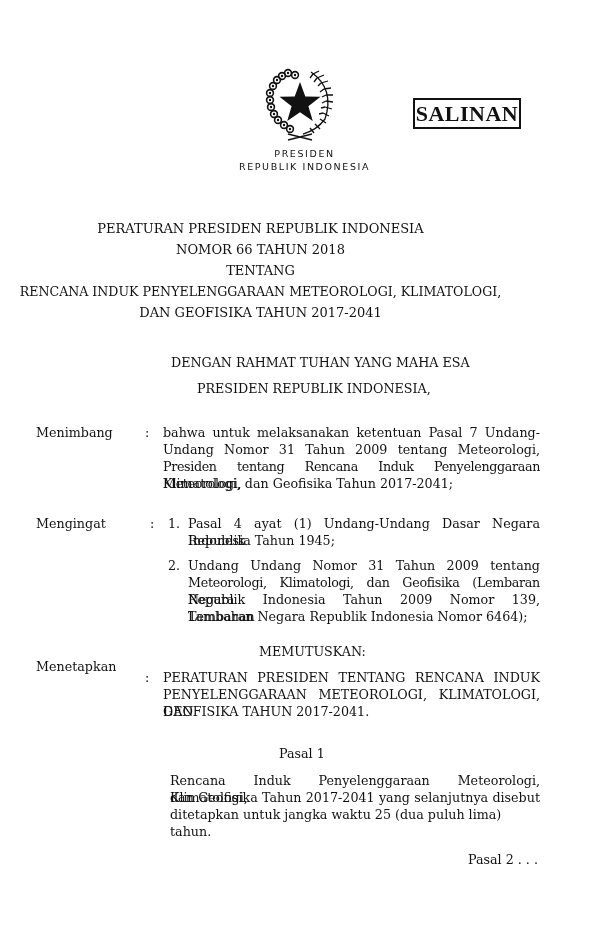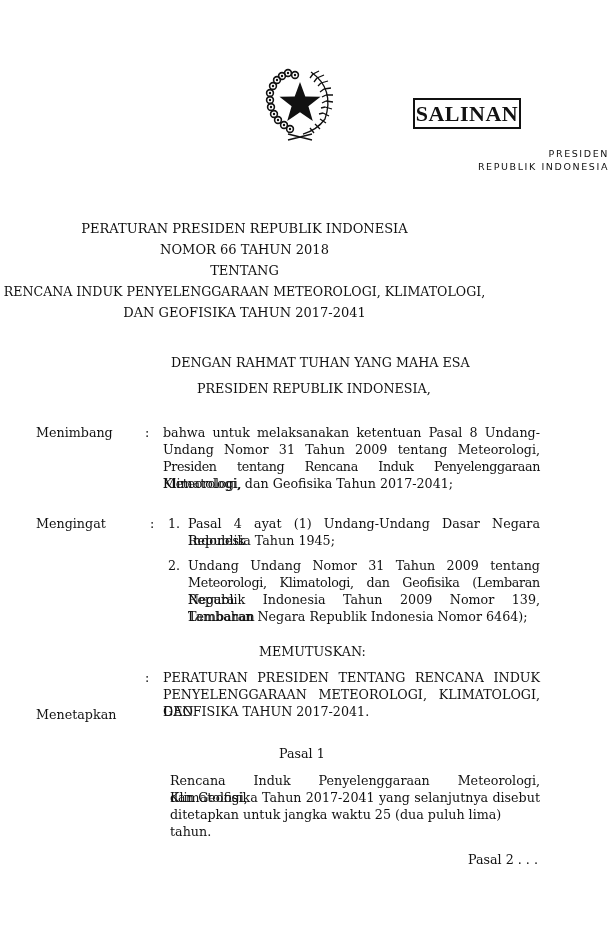--- a/index.html
+++ b/index.html
@@ -5,22 +5,22 @@
   html, body { margin:0; padding:0; background:#ffffff; }
   body { width:609px; height:941px; position:relative; overflow:hidden;
          font-family:"DejaVu Serif", "Liberation Serif", serif; color:#111; }
   .abs { position:absolute; }
   .center { text-align:center; }
   .emblem { left:255px; top:64px; width:90px; height:80px; }
   .salinan { left:413px; top:98px; width:108px; height:31px; border:2px solid #111;
              box-sizing:border-box; display:flex; align-items:center; justify-content:center;
              font-family:"Liberation Serif", serif; font-weight:bold; font-size:22px; letter-spacing:0.5px; }
   .pres { left:0; width:609px; font-family:"DejaVu Sans", sans-serif; font-size:9.5px;
-          letter-spacing:1.6px; line-height:13px;text-align:right; }
-  .title { left:0; width:489px; font-size:13px; line-height:20px; }
+          letter-spacing:1.6px; line-height:13px; }
+  .title { left:16px; width:489px; font-size:13px; line-height:20px; }
   .body13 { font-size:12.7px; line-height:17px; }
   .label { left:36px; font-size:12.7px; line-height:17px; }
   .colon { font-size:12.7px; line-height:17px; }
   .jline { display:block; text-align:justify; text-align-last:justify; height:17px; }
   .lastline { display:block; text-align:left; height:17px; }
 </style>
 </head>
 <body>
 
 <div class="abs emblem">
@@ -77,21 +77,21 @@
 <div class="abs title center" style="top:261px;">TENTANG</div>
 <div class="abs title center" style="top:282px; font-size:12.6px;">RENCANA INDUK PENYELENGGARAAN METEOROLOGI, KLIMATOLOGI,</div>
 <div class="abs title center" style="top:303px;">DAN GEOFISIKA TAHUN 2017-2041</div>
 
 <div class="abs body13" style="left:171px; top:354px; width:300px;">DENGAN RAHMAT TUHAN YANG MAHA ESA</div>
 <div class="abs body13" style="left:197px; top:380px; width:300px;">PRESIDEN REPUBLIK INDONESIA,</div>
 
 <div class="abs label" style="top:424px;">Menimbang</div>
 <div class="abs colon" style="left:145px; top:424px;">:</div>
 <div class="abs body13" style="left:163px; top:424px; width:377px;">
-  <span class="jline">bahwa untuk melaksanakan ketentuan Pasal 8 Undang-</span>
+  <span class="jline">bahwa untuk melaksanakan ketentuan Pasal 7 Undang-</span>
   <span class="jline">Undang Nomor 31 Tahun 2009 tentang Meteorologi,</span>
   <span class="jline" style="letter-spacing:-0.35px;">Presiden tentang Rencana Induk Penyelenggaraan Meteorologi,</span>
   <span class="lastline">Klimatologi, dan Geofisika Tahun 2017-2041;</span>
 </div>
 
 <div class="abs label" style="top:515px;">Mengingat</div>
 <div class="abs colon" style="left:150px; top:515px;">:</div>
 
 <div class="abs body13" style="left:168px; top:515px;">1.</div>
 <div class="abs body13" style="left:188px; top:515px; width:352px;">
@@ -102,21 +102,21 @@
 <div class="abs body13" style="left:168px; top:557px;">2.</div>
 <div class="abs body13" style="left:188px; top:557px; width:352px;">
   <span class="jline">Undang Undang Nomor 31 Tahun 2009 tentang</span>
   <span class="jline" style="letter-spacing:-0.3px;">Meteorologi, Klimatologi, dan Geofisika (Lembaran Negara</span>
   <span class="jline">Republik Indonesia Tahun 2009 Nomor 139, Tambahan</span>
   <span class="lastline">Lembaran Negara Republik Indonesia Nomor 6464);</span>
 </div>
 
 <div class="abs body13" style="left:259px; top:643px;">MEMUTUSKAN:</div>
 
-<div class="abs label" style="top:706px;">Menetapkan</div>
+<div class="abs label" style="top:658px;">Menetapkan</div>
 <div class="abs colon" style="left:145px; top:669px;">:</div>
 <div class="abs body13" style="left:163px; top:669px; width:377px;">
   <span class="jline">PERATURAN PRESIDEN TENTANG RENCANA INDUK</span>
   <span class="jline">PENYELENGGARAAN METEOROLOGI, KLIMATOLOGI, DAN</span>
   <span class="lastline">GEOFISIKA TAHUN 2017-2041.</span>
 </div>
 
 <div class="abs body13" style="left:279px; top:745px;text-align:center;">Pasal 1</div>
 <div class="abs body13" style="left:170px; top:772px; width:370px;">
   <span class="jline">Rencana Induk Penyelenggaraan Meteorologi, Klimatologi,</span>

